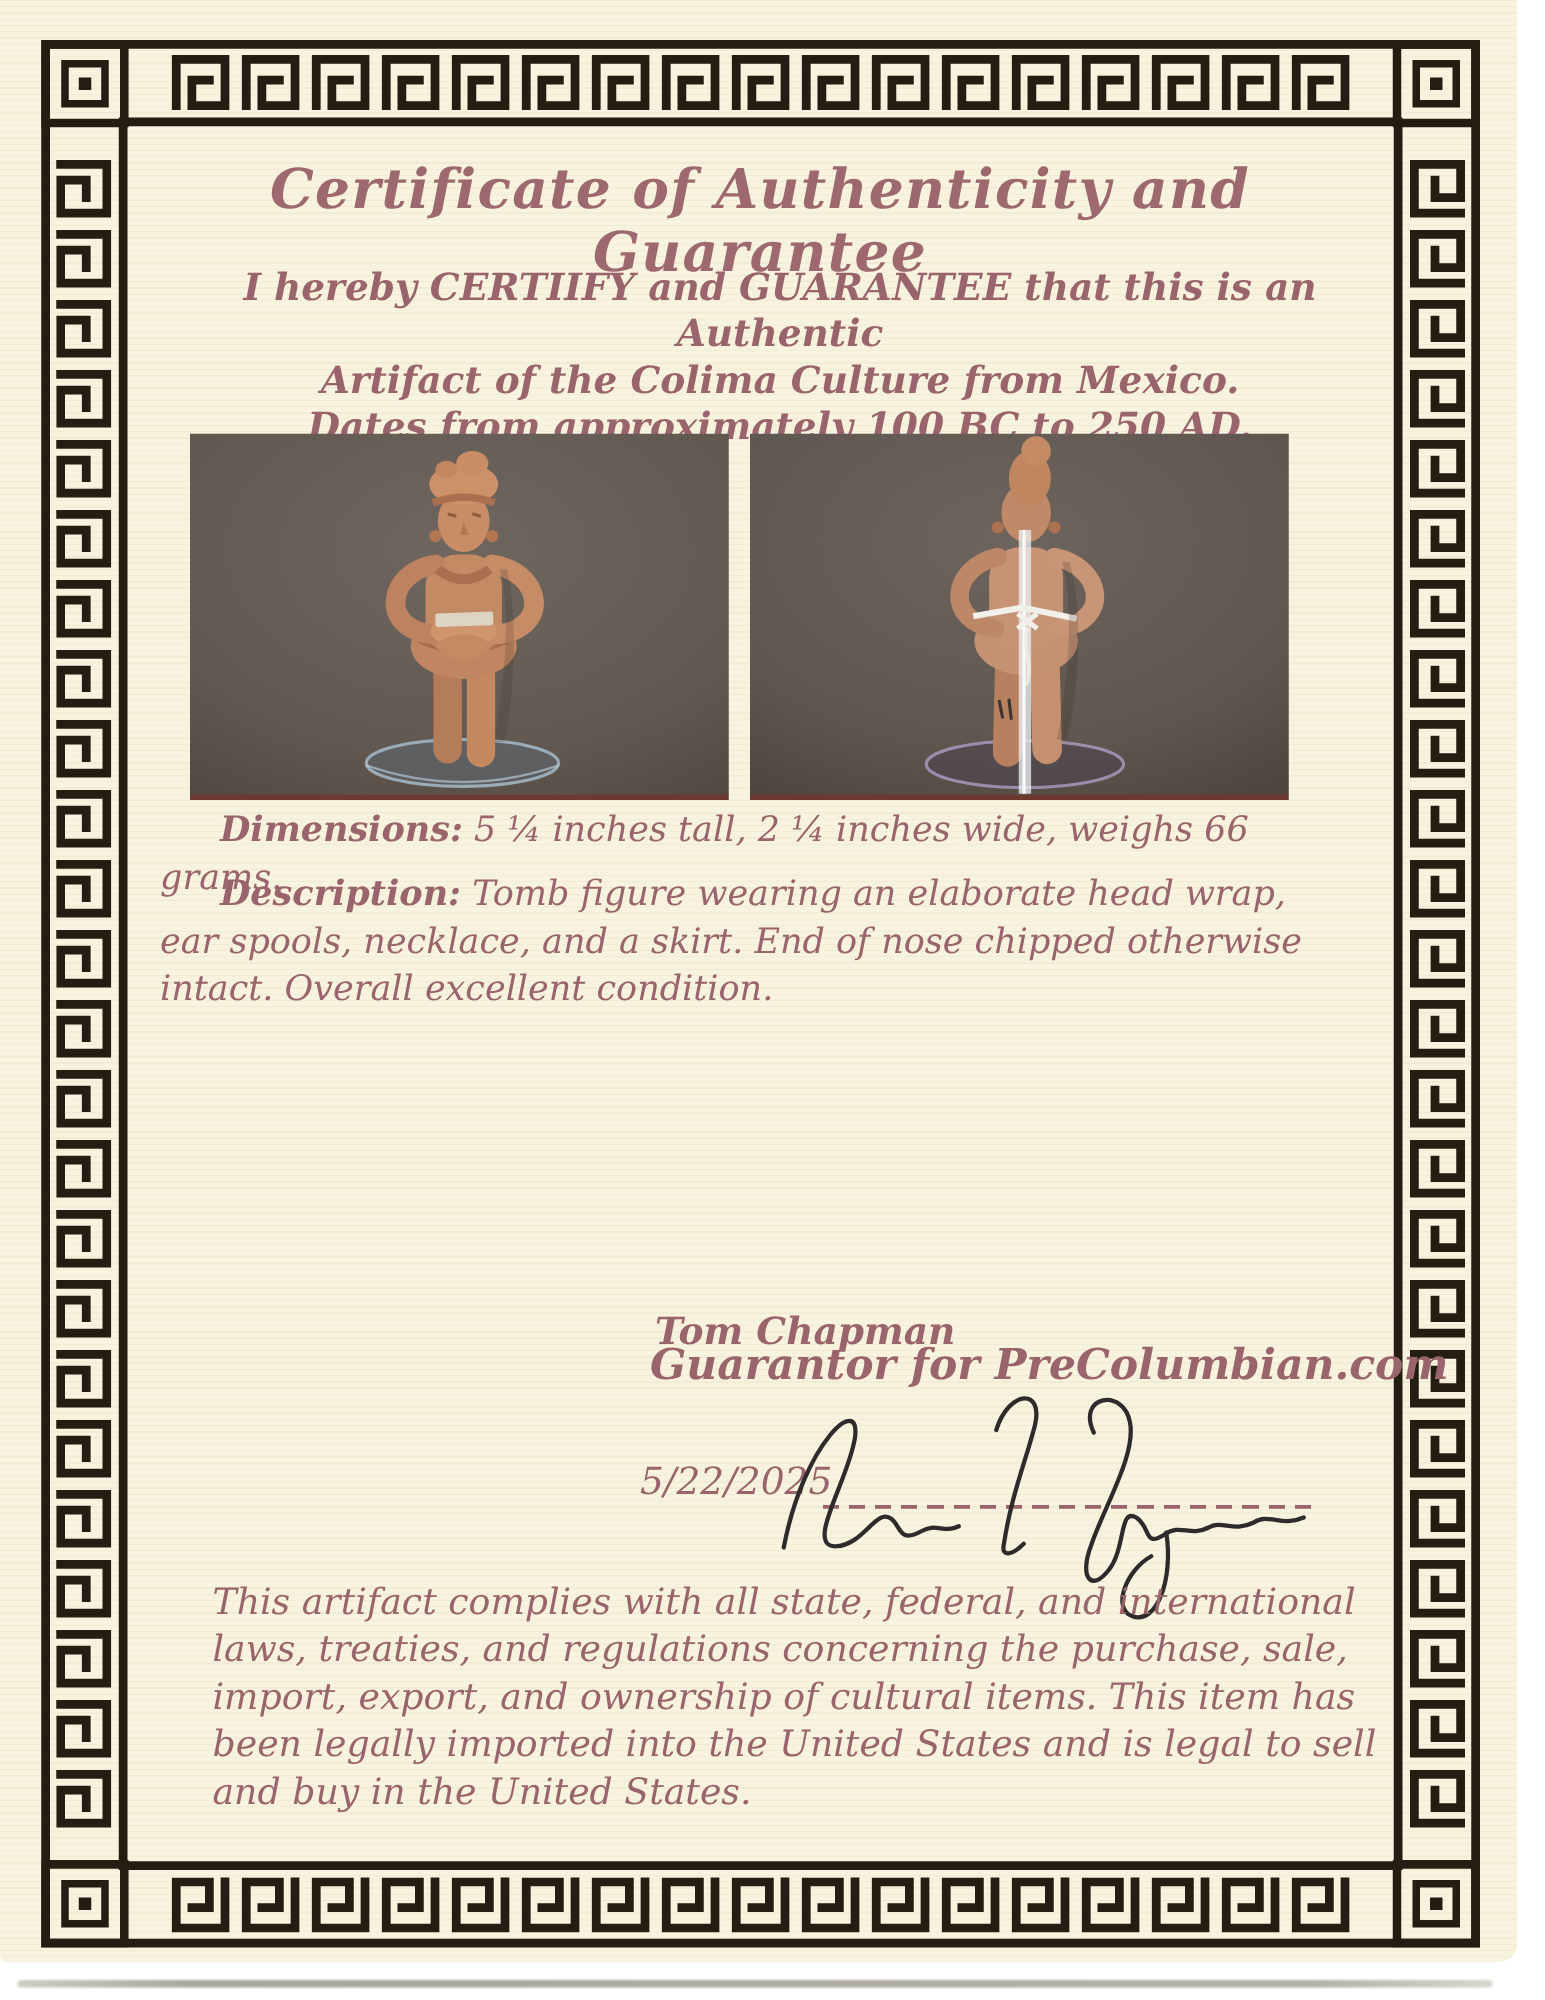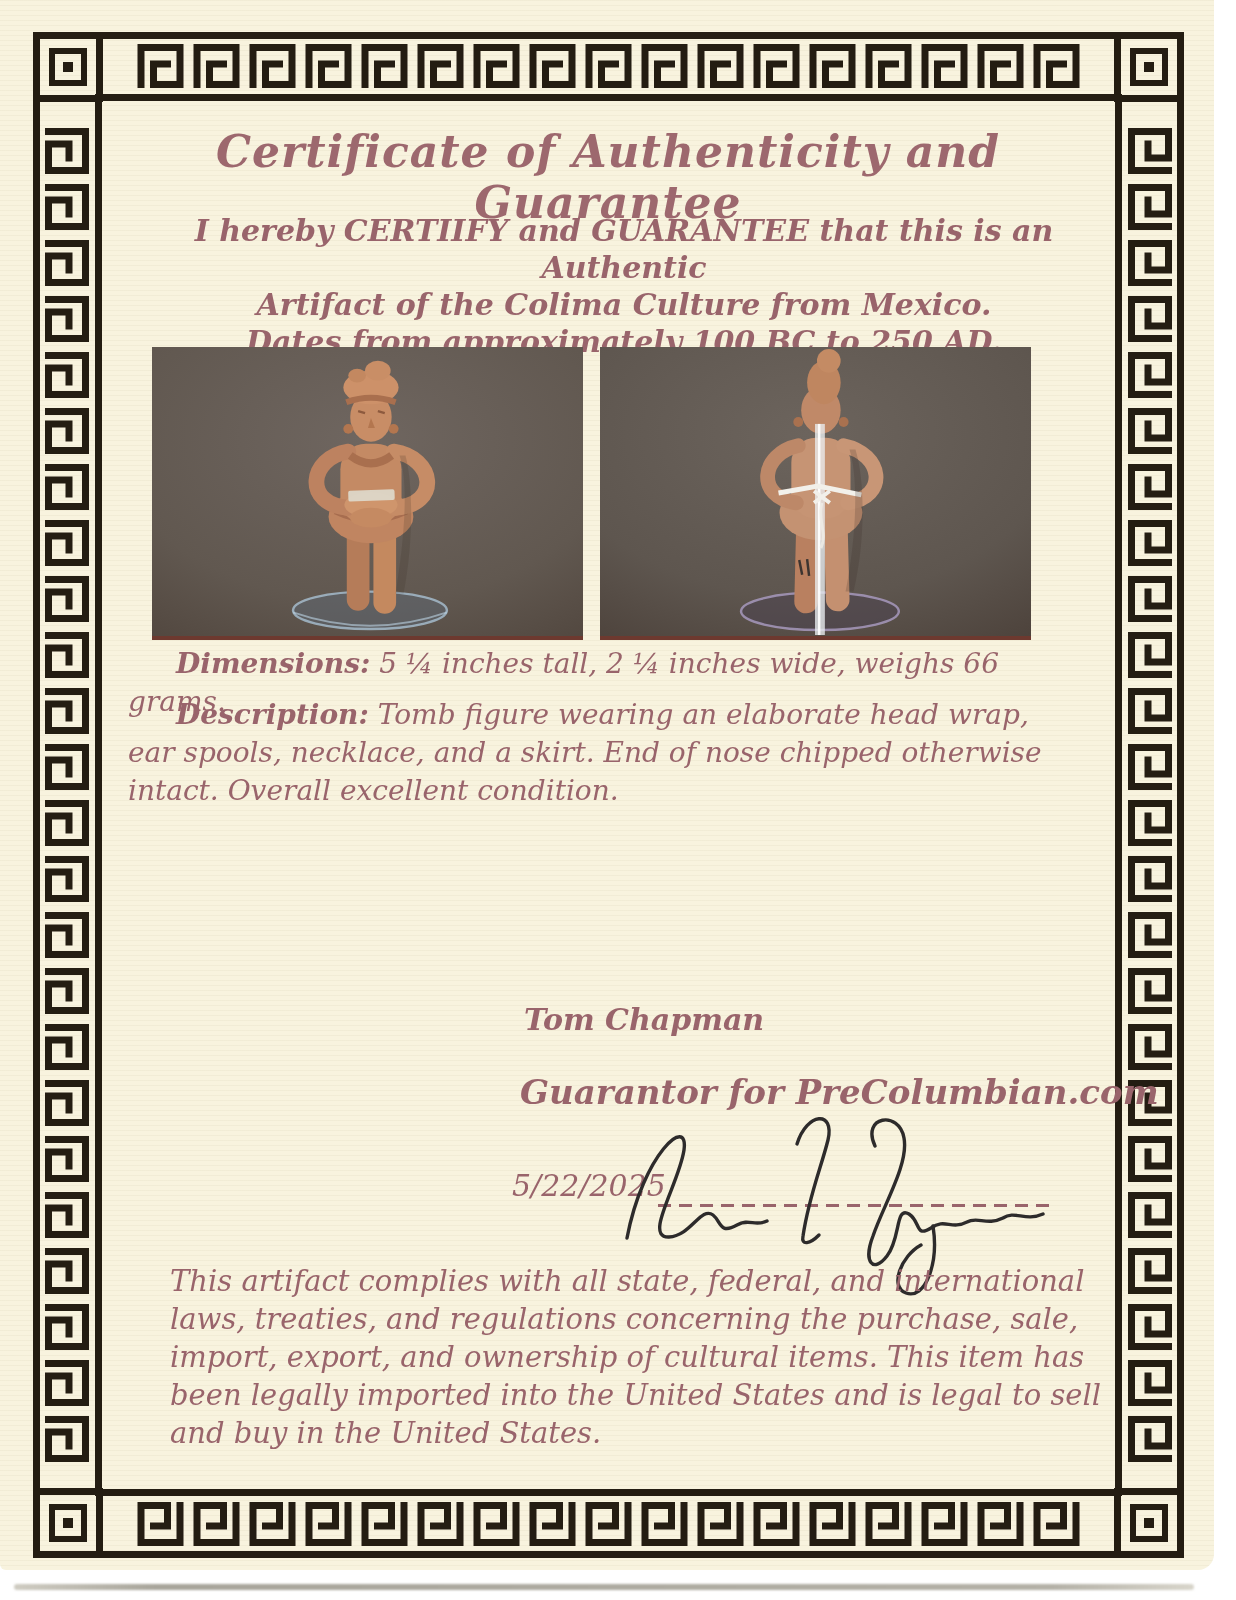--- a/index.html
+++ b/index.html
@@ -54,21 +54,21 @@
   .detail, .legal {
     position:absolute; left:128px; width:950px;
     font-style:italic; font-size:28px; line-height:38px; color:#99646b;
   }
   .detail b { font-weight:bold;margin-left:48px; }
   #detail-0 { top:645px; }
   #detail-1 { top:696px; width:942px; }
   #detail-2 { top:818px; width:942px; }
   .legal { top:1262px; width:948px; font-size:29px;margin-left:42px; }
   .sig-name {
-    position:absolute; left:524px; top:1002px;
+    position:absolute; left:524px; top:1048px;
     font-style:italic; font-weight:bold; font-size:30px; color:#99646b;
   }
   .sig-role {
     position:absolute; left:520px; top:1072px;
     font-style:italic; font-weight:bold; font-size:34px; color:#99646b;
   }
   .date-row { position:absolute; left:512px; top:1168px; width:560px; height:60px; }
   .date-row .date { font-style:italic; font-size:30px; color:#99646b; }
   .dashline {
     position:absolute; left:146px; top:36px; width:396px; height:3px;

